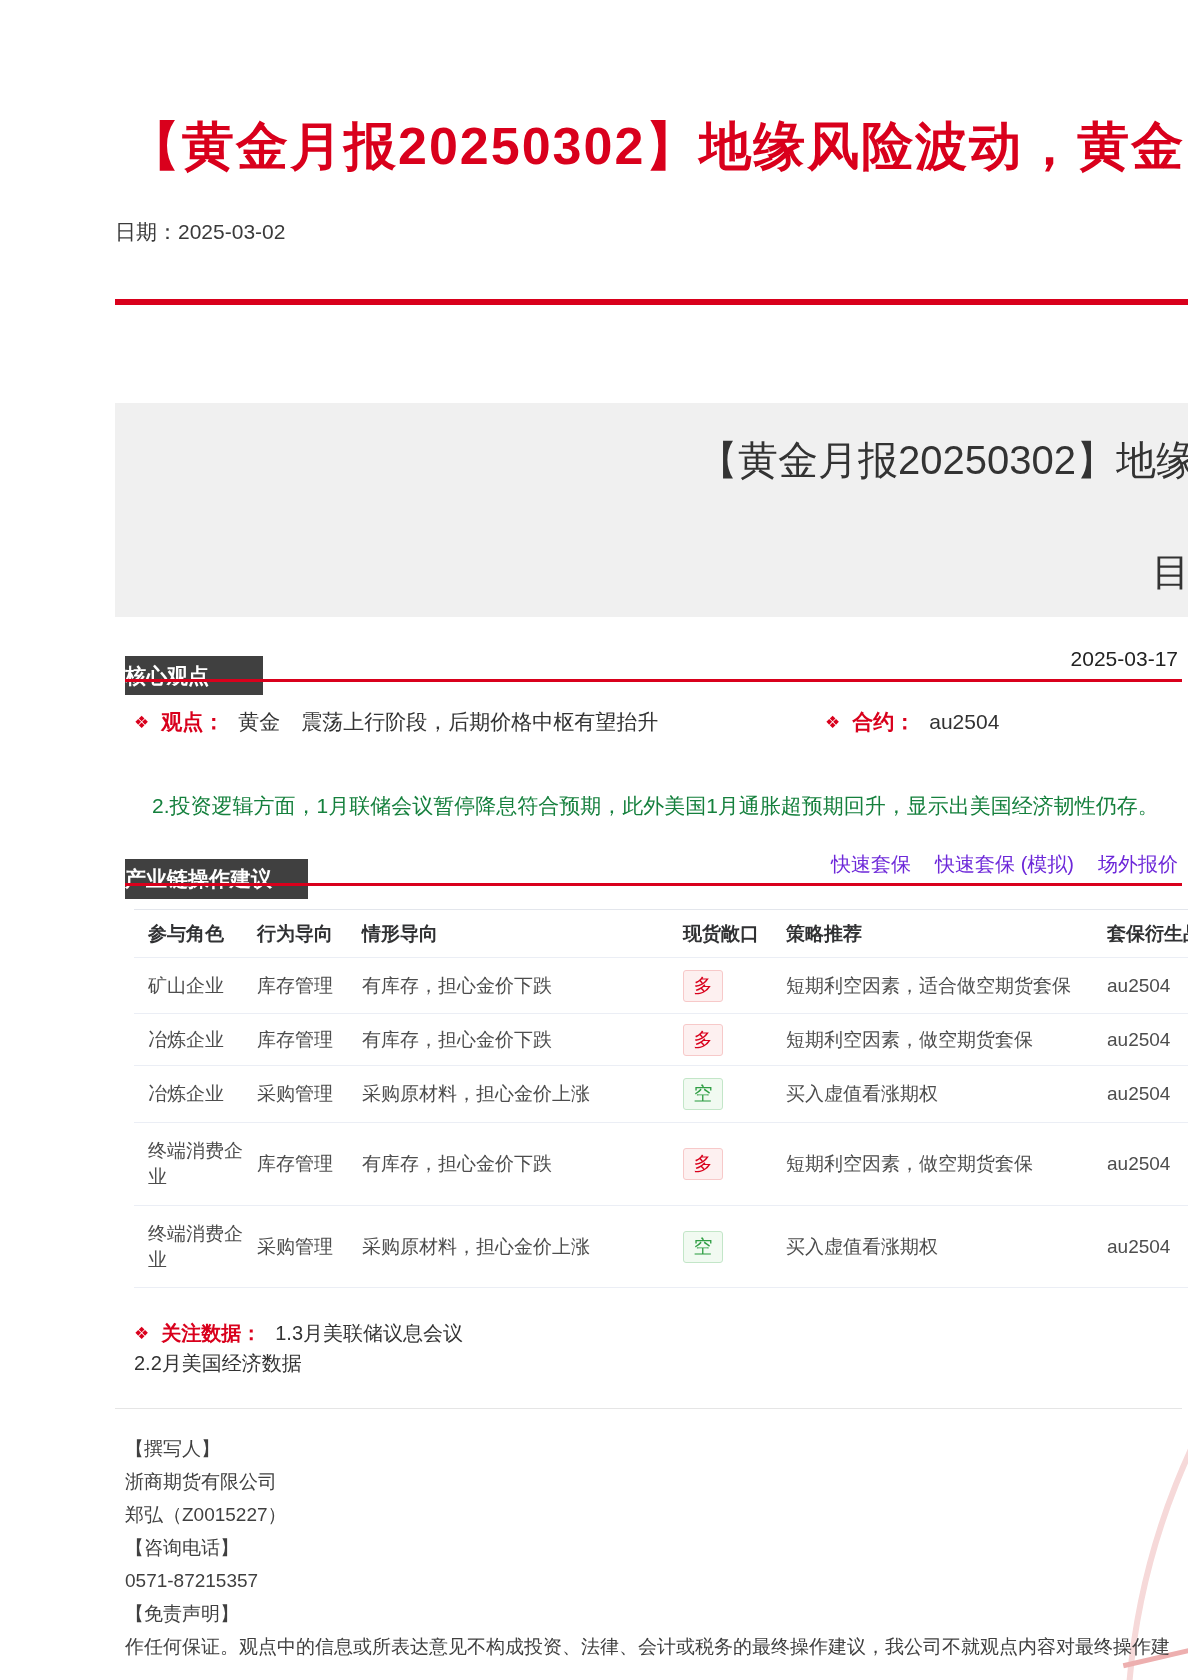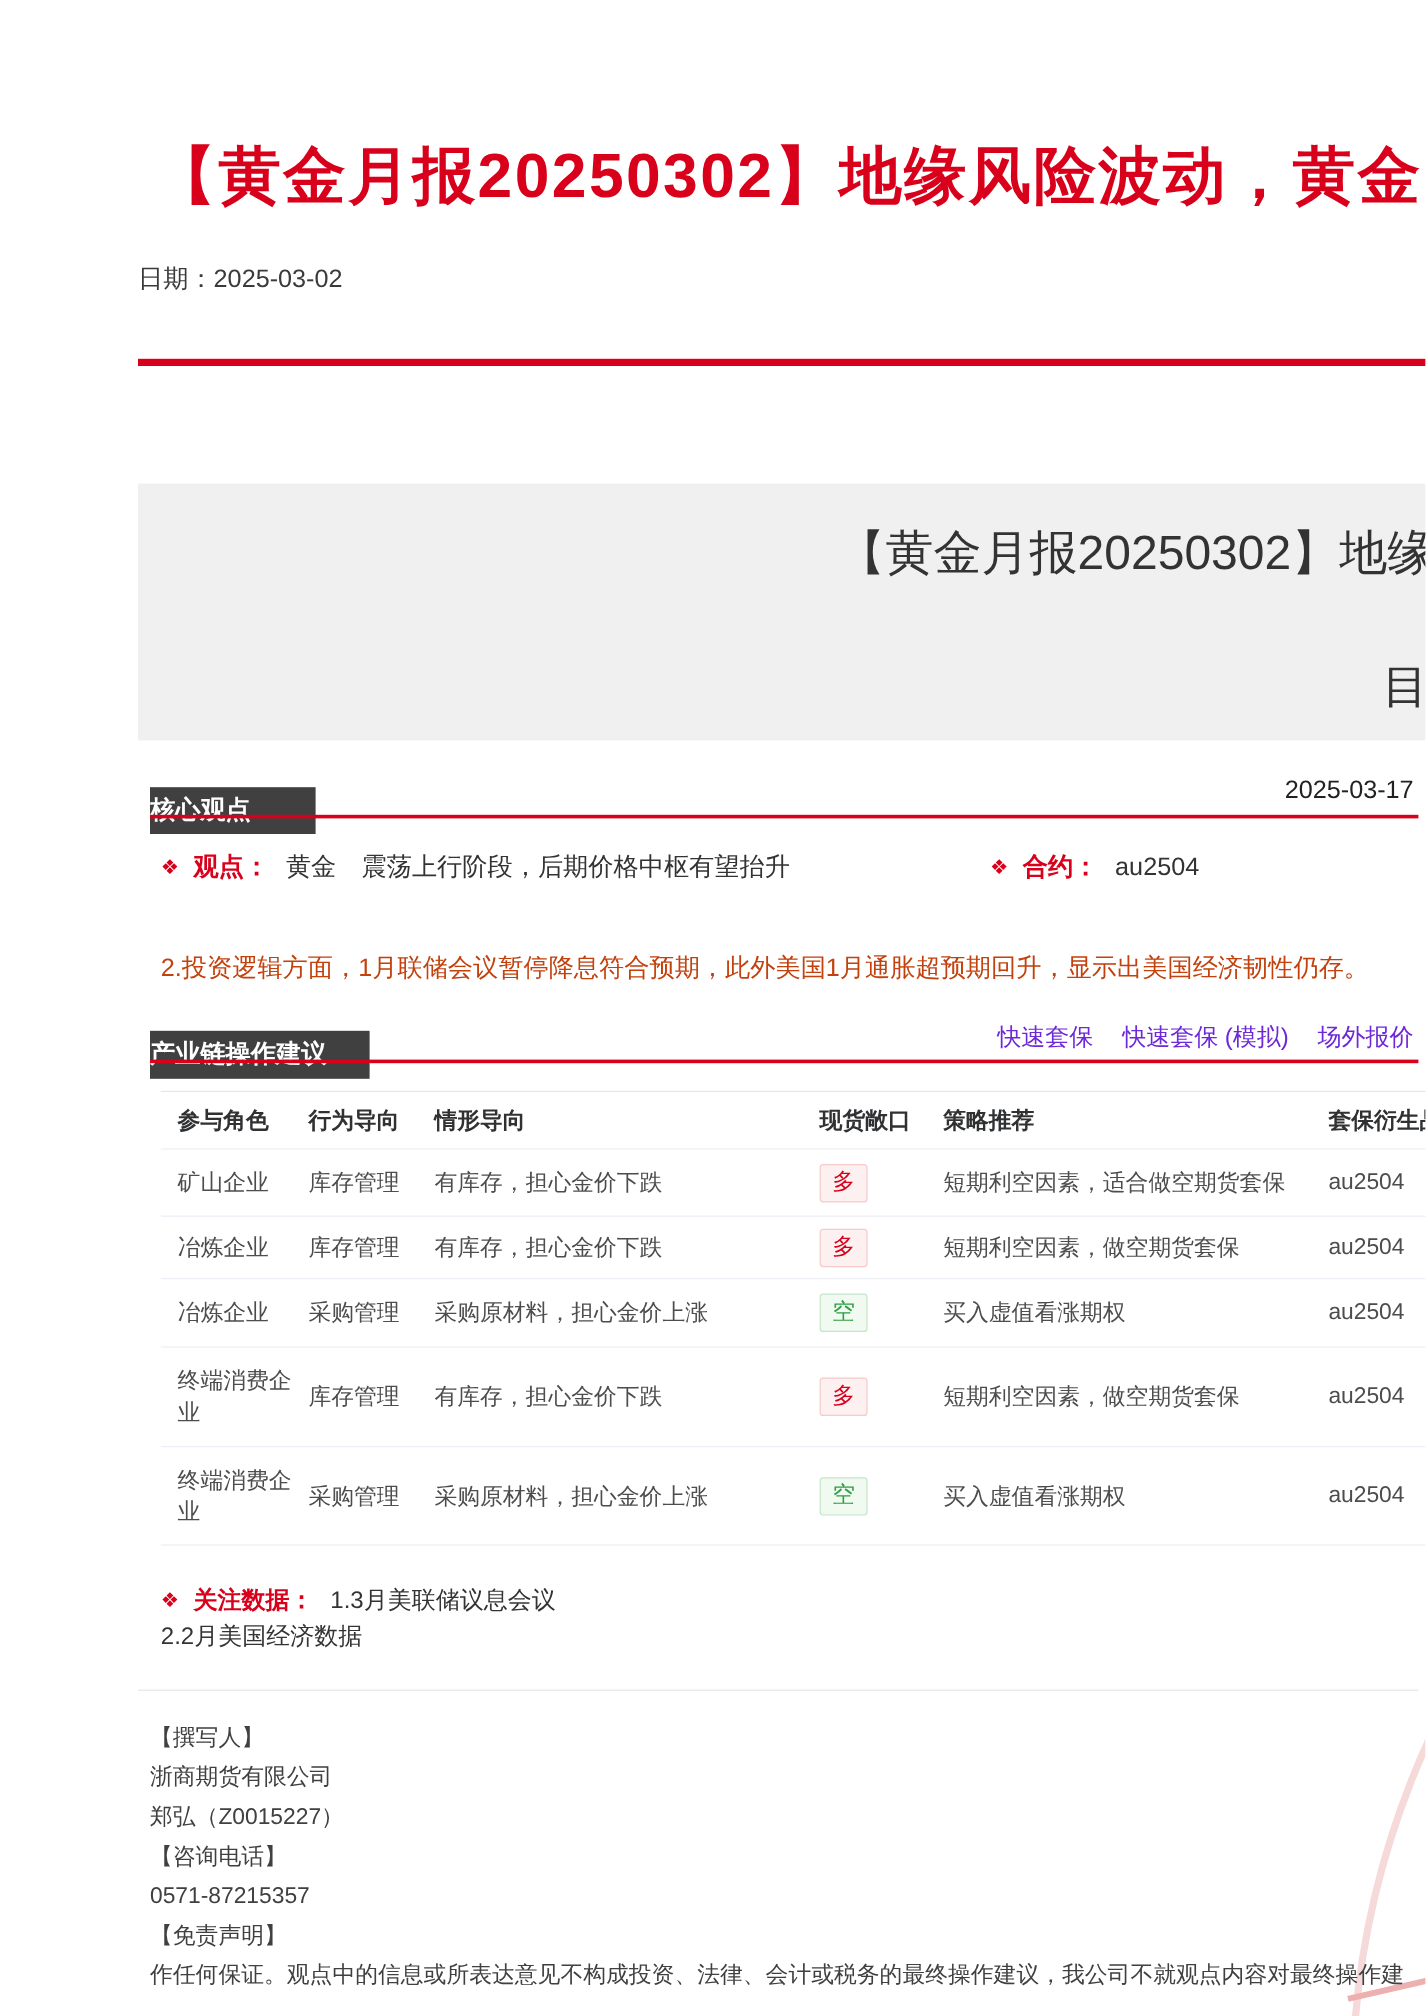--- a/index.html
+++ b/index.html
@@ -76,21 +76,21 @@
     font-size: 21px; color: #222; white-space: nowrap;
   }
   
   .kv-row { position: absolute; white-space: nowrap; font-size: 21px; }
   .diamond { color: #d9001c; font-size: 17px; margin-right: 12px; vertical-align: 1px; }
   .kv-label { color: #d9001c; font-weight: bold; margin-right: 14px; }
   .kv-value { color: #333; }
   .row-view { left: 134px; top: 708px; }
   .row-contract { left: 797px; top: 708px; margin-left: 28px; }
   .row-logic { left: 134px; top: 760px; }
-  .logic-line2 { position: absolute; left: 134px; top: 792px; font-size: 21px; color: #c2410c; white-space: nowrap; }
+  .logic-line2 { position: absolute; left: 152px; top: 792px; font-size: 21px; color: #15803d; white-space: nowrap; }
   
   .links {
     position: absolute; top: 851px; left: 640px; width: 538px;
     display: flex; justify-content: flex-end; gap: 24px;
     font-size: 20px; color: #6d28d9; white-space: nowrap;
   }
   .links span { cursor: pointer; }
   
   .ops-table {
     position: absolute; left: 134px; top: 909px;

